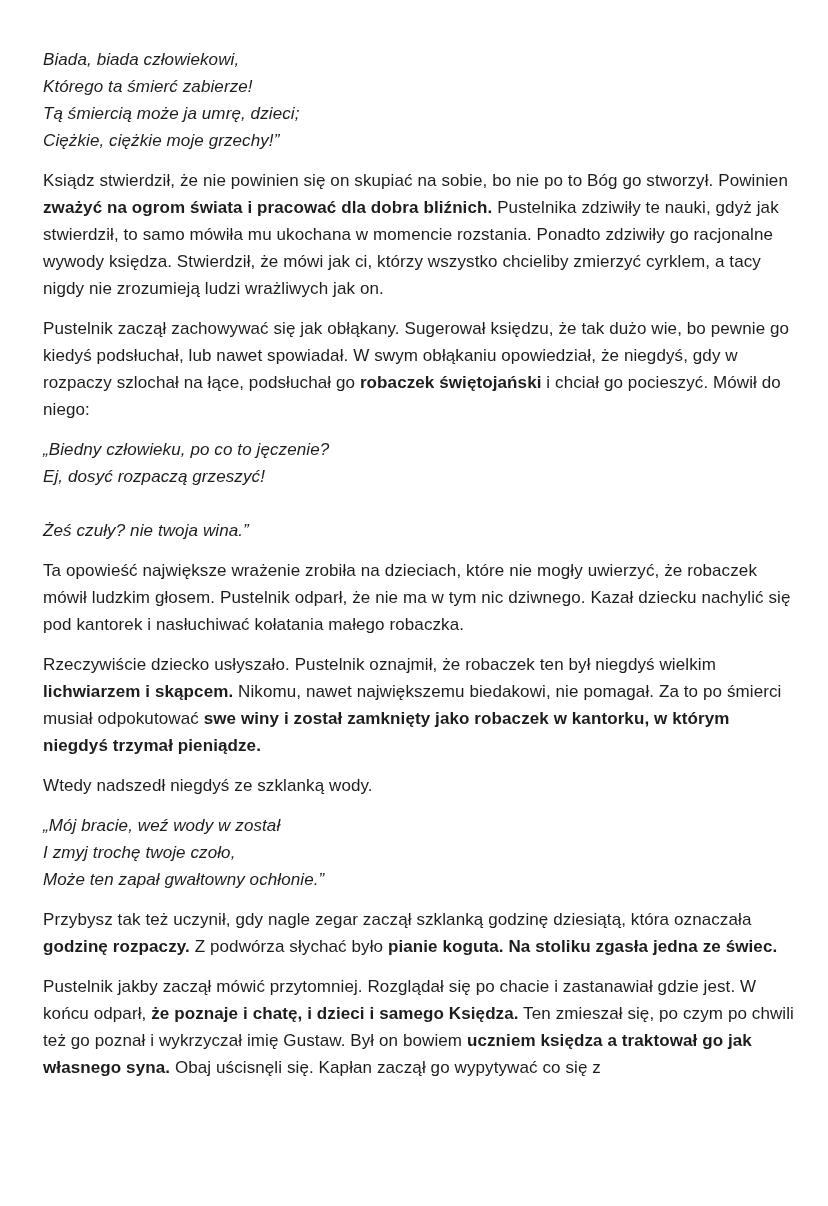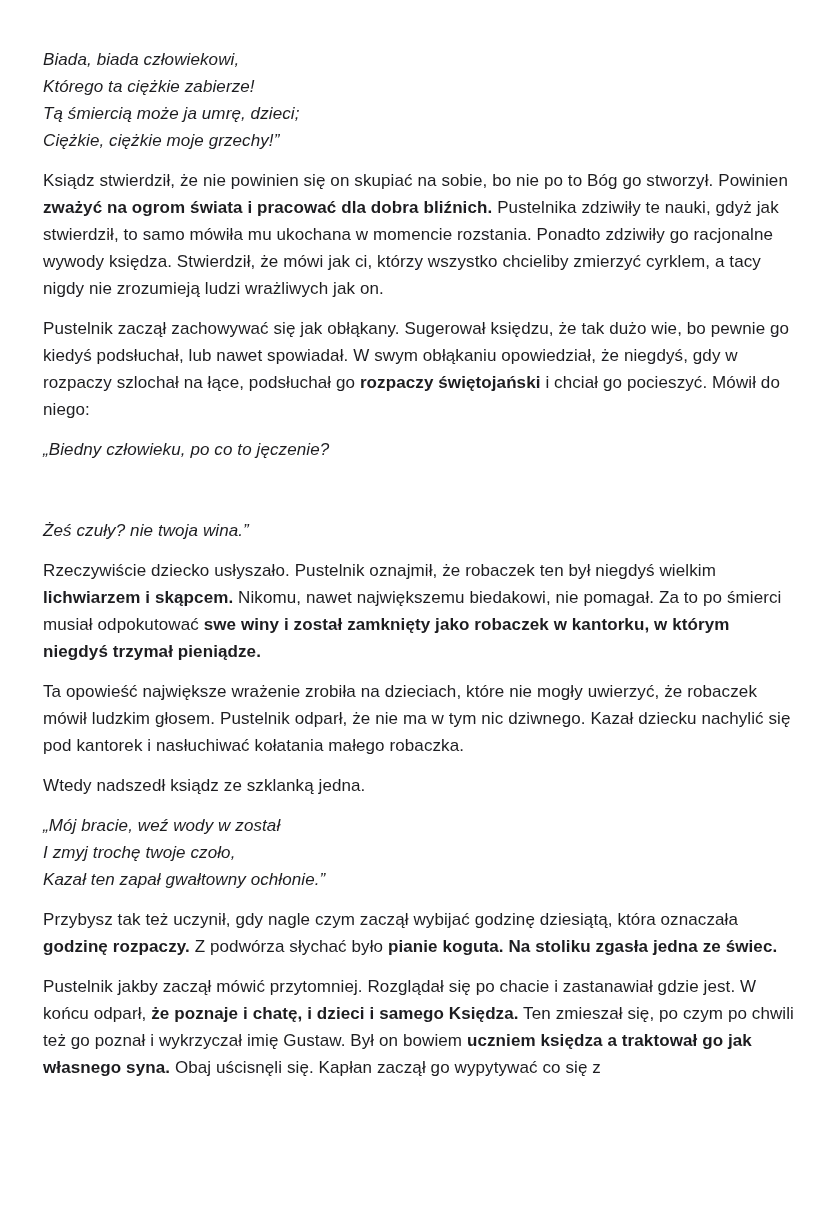--- a/index.html
+++ b/index.html
@@ -36,23 +36,23 @@
   }
   .page strong {
     font-weight: 700;
     text-align: right;
   }
 </style>
 </head>
 <body>
 
 <div class="page" style="background: rgb(255, 255, 255); color: rgb(29, 29, 32);">
-    <p class="verse"><span>Biada, biada człowiekowi,</span><br><span>Którego ta ciężkie zabierze!</span><br><span>Tą śmiercią może ja umrę, dzieci;</span><br><span>Ciężkie, ciężkie moje grzechy!”</span></p>
+    <p class="verse"><span>Biada, biada człowiekowi,</span><br><span>Którego ta śmierć zabierze!</span><br><span>Tą śmiercią może ja umrę, dzieci;</span><br><span>Ciężkie, ciężkie moje grzechy!”</span></p>
     <p class="para"><span>Ksiądz stwierdził, że nie powinien się on skupiać na sobie, bo nie po to Bóg go stworzył. Powinien </span><strong>zważyć na ogrom świata i pracować dla dobra bliźnich.</strong><span> Pustelnika zdziwiły te nauki, gdyż jak stwierdził, to samo mówiła mu ukochana w momencie rozstania. Ponadto zdziwiły go racjonalne wywody księdza. Stwierdził, że mówi jak ci, którzy wszystko chcieliby zmierzyć cyrklem, a tacy nigdy nie zrozumieją ludzi wrażliwych jak on.</span></p>
-    <p class="para"><span>Pustelnik zaczął zachowywać się jak obłąkany. Sugerował księdzu, że tak dużo wie, bo pewnie go kiedyś podsłuchał, lub nawet spowiadał. W swym obłąkaniu opowiedział, że niegdyś, gdy w rozpaczy szlochał na łące, podsłuchał go </span><strong>rozpaczy świętojański</strong><span> i chciał go pocieszyć. Mówił do niego:</span></p>
-    <p class="verse"><span>„Biedny człowieku, po co to jęczenie?</span><br><br><br><span>Żeś czuły? nie twoja wina.”</span></p>
+    <p class="para"><span>Pustelnik zaczął zachowywać się jak obłąkany. Sugerował księdzu, że tak dużo wie, bo pewnie go kiedyś podsłuchał, lub nawet spowiadał. W swym obłąkaniu opowiedział, że niegdyś, gdy w rozpaczy szlochał na łące, podsłuchał go </span><strong>robaczek świętojański</strong><span> i chciał go pocieszyć. Mówił do niego:</span></p>
+    <p class="verse"><span>„Biedny człowieku, po co to jęczenie?</span><br><span>Ej, dosyć rozpaczą grzeszyć!</span><br><br><span>Żeś czuły? nie twoja wina.”</span></p>
+    <p class="para"><span>Ta opowieść największe wrażenie zrobiła na dzieciach, które nie mogły uwierzyć, że robaczek mówił ludzkim głosem. Pustelnik odparł, że nie ma w tym nic dziwnego. Kazał dziecku nachylić się pod kantorek i nasłuchiwać kołatania małego robaczka.</span></p>
     <p class="para"><span>Rzeczywiście dziecko usłyszało. Pustelnik oznajmił, że robaczek ten był niegdyś wielkim </span><strong>lichwiarzem i skąpcem.</strong><span> Nikomu, nawet największemu biedakowi, nie pomagał. Za to po śmierci musiał odpokutować </span><strong>swe winy i został zamknięty jako robaczek w kantorku, w którym niegdyś trzymał pieniądze.</strong></p>
-    <p class="para"><span>Ta opowieść największe wrażenie zrobiła na dzieciach, które nie mogły uwierzyć, że robaczek mówił ludzkim głosem. Pustelnik odparł, że nie ma w tym nic dziwnego. Kazał dziecku nachylić się pod kantorek i nasłuchiwać kołatania małego robaczka.</span></p>
-    <p class="para"><span>Wtedy nadszedł ksiądz ze szklanką jedna.</span></p>
-    <p class="verse"><span>„Mój bracie, weź wody w został</span><br><span>I zmyj trochę twoje czoło,</span><br><span>Kazał ten zapał gwałtowny ochłonie.”</span></p>
-    <p class="para"><span>Przybysz tak też uczynił, gdy nagle czym zaczął wybijać godzinę dziesiątą, która oznaczała </span><strong>godzinę rozpaczy.</strong><span> Z podwórza słychać było </span><strong>pianie koguta. Na stoliku zgasła jedna ze świec.</strong></p>
+    <p class="para"><span>Wtedy nadszedł niegdyś ze szklanką wody.</span></p>
+    <p class="verse"><span>„Mój bracie, weź wody w został</span><br><span>I zmyj trochę twoje czoło,</span><br><span>Może ten zapał gwałtowny ochłonie.”</span></p>
+    <p class="para"><span>Przybysz tak też uczynił, gdy nagle zegar zaczął szklanką godzinę dziesiątą, która oznaczała </span><strong>godzinę rozpaczy.</strong><span> Z podwórza słychać było </span><strong>pianie koguta. Na stoliku zgasła jedna ze świec.</strong></p>
     <p class="para"><span>Pustelnik jakby zaczął mówić przytomniej. Rozglądał się po chacie i zastanawiał gdzie jest. W końcu odparł, </span><strong>że poznaje i chatę, i dzieci i samego Księdza.</strong><span> Ten zmieszał się, po czym po chwili też go poznał i wykrzyczał imię Gustaw. Był on bowiem </span><strong>uczniem księdza a traktował go jak własnego syna.</strong><span> Obaj uścisnęli się. Kapłan zaczął go wypytywać co się z</span></p>
   </div>
 
 </body></html>

